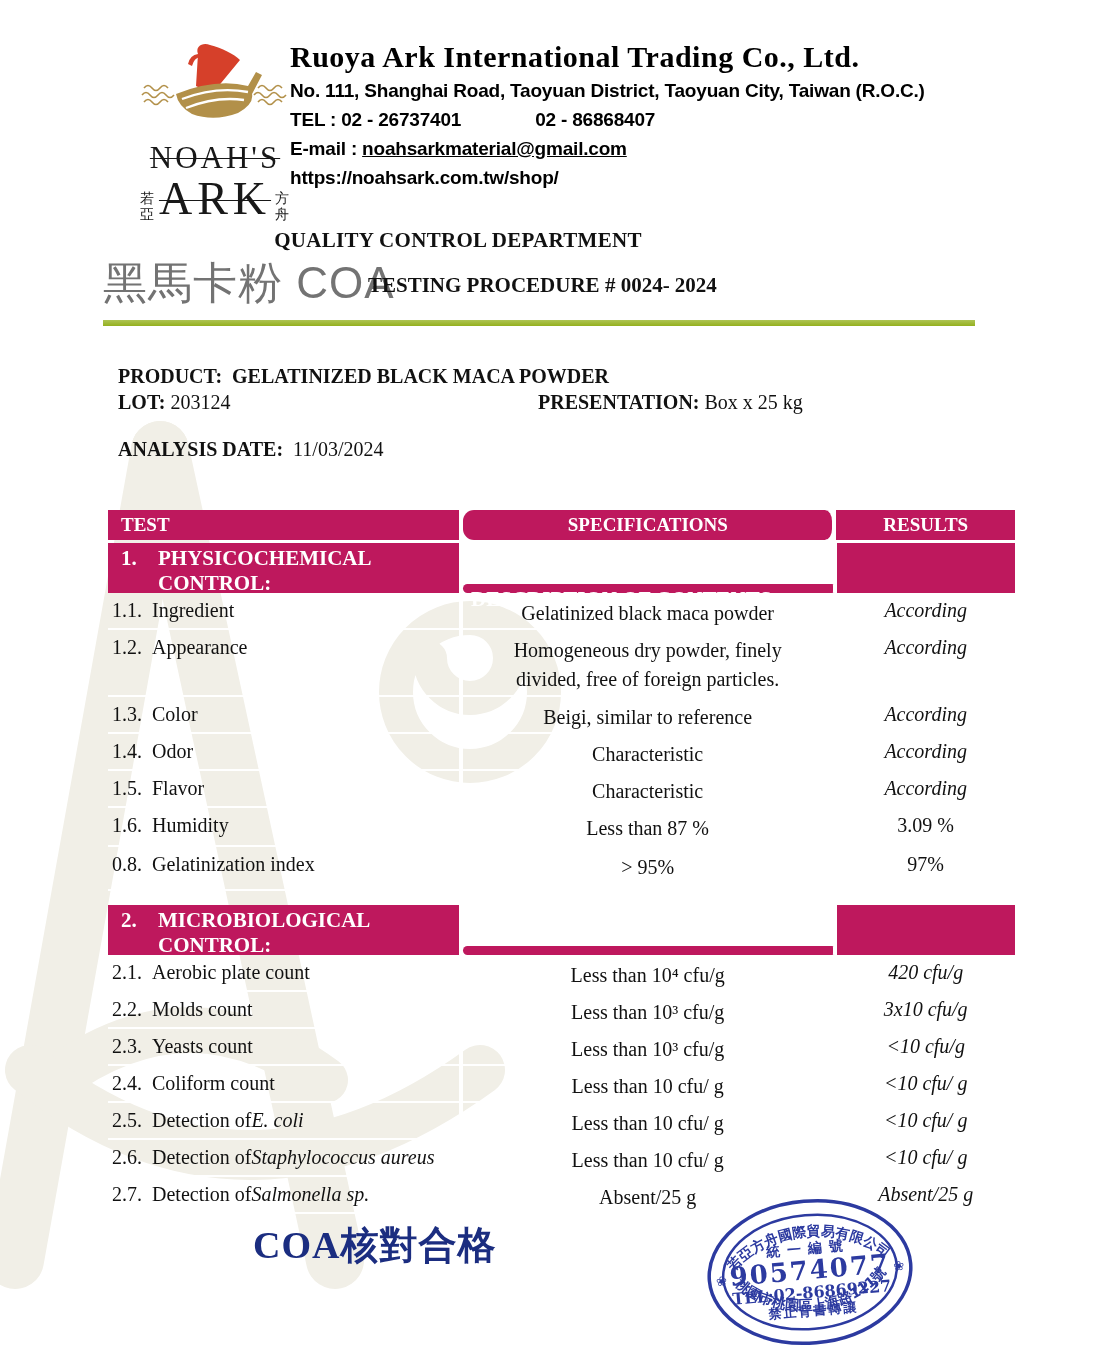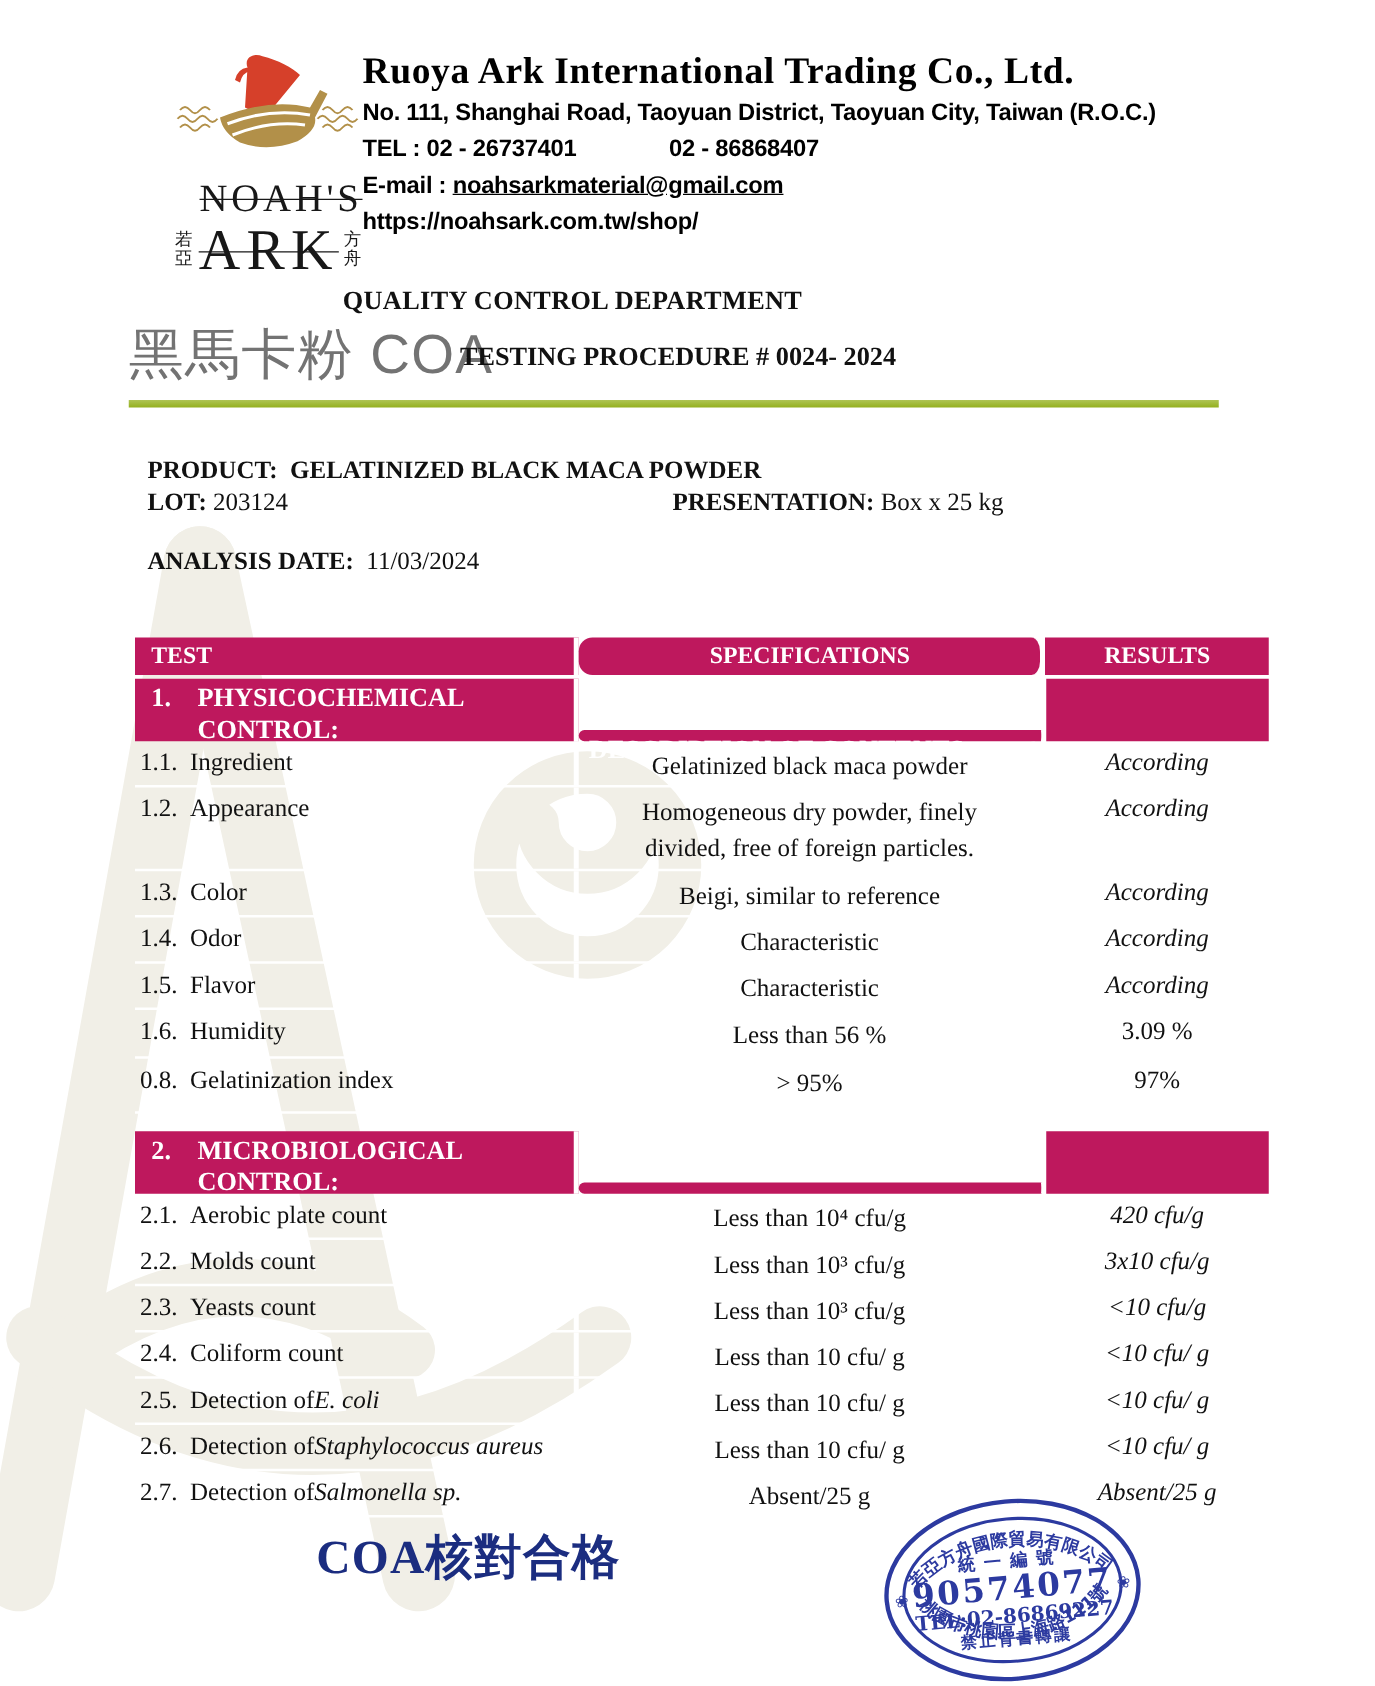--- a/index.html
+++ b/index.html
@@ -9,23 +9,23 @@
     font-family:"Liberation Serif", serif; color:#111; overflow:hidden;
   }
   .abs { position:absolute; }
   .z0 { z-index:0; } .z1 { z-index:1; }
 
   
   .logo-block { left:140px; top:42px; width:150px; }
   .noahs {
     font-family:"Liberation Serif", serif; font-size:31px; letter-spacing:3px;
     color:#181818; text-decoration:line-through; text-decoration-thickness:1px;
-    text-align:right; margin-top:2px;
-  }
-  .ark-row { display:flex; align-items:center; justify-content:center; gap:4px; }
+    text-align:center; margin-top:2px;
+  }
+  .ark-row { display:flex; align-items:flex-end; justify-content:center; gap:4px; }
   .ark {
     font-family:"Liberation Serif", serif; font-size:46px; letter-spacing:5px;
     color:#181818; text-decoration:line-through; text-decoration-thickness:1px; line-height:1;
   }
   .cjk-side { font-size:14px; line-height:1.1; color:#181818; width:16px;
     font-family:"DejaVu Sans", sans-serif; word-break:break-all; }
 
   .company-block { left:290px; top:40px; width:720px; }
   .company-name {
     font-family:"Liberation Serif", serif; font-weight:900; font-size:30px;
@@ -207,21 +207,21 @@
           <span>Flavor</span>
         </div>
       <div class="cell c2"><span class="spec-inner">Characteristic</span></div>
       <div class="cell c3">According</div>
     </div>
     <div class="row body-row" style="min-height:39px">
       <div class="cell c1">
           <span class="row-num">1.6.</span>
           <span>Humidity</span>
         </div>
-      <div class="cell c2"><span class="spec-inner">Less than 56 %</span></div>
+      <div class="cell c2"><span class="spec-inner">Less than 87 %</span></div>
       <div class="cell c3" style="font-style:normal">3.09 %</div>
     </div>
     <div class="row body-row" style="min-height:44px">
       <div class="cell c1">
           <span class="row-num">0.8.</span>
           <span>Gelatinization index</span>
         </div>
       <div class="cell c2"><span class="spec-inner">&gt; 95%</span></div>
       <div class="cell c3" style="font-style:normal">97%</div>
     </div>

